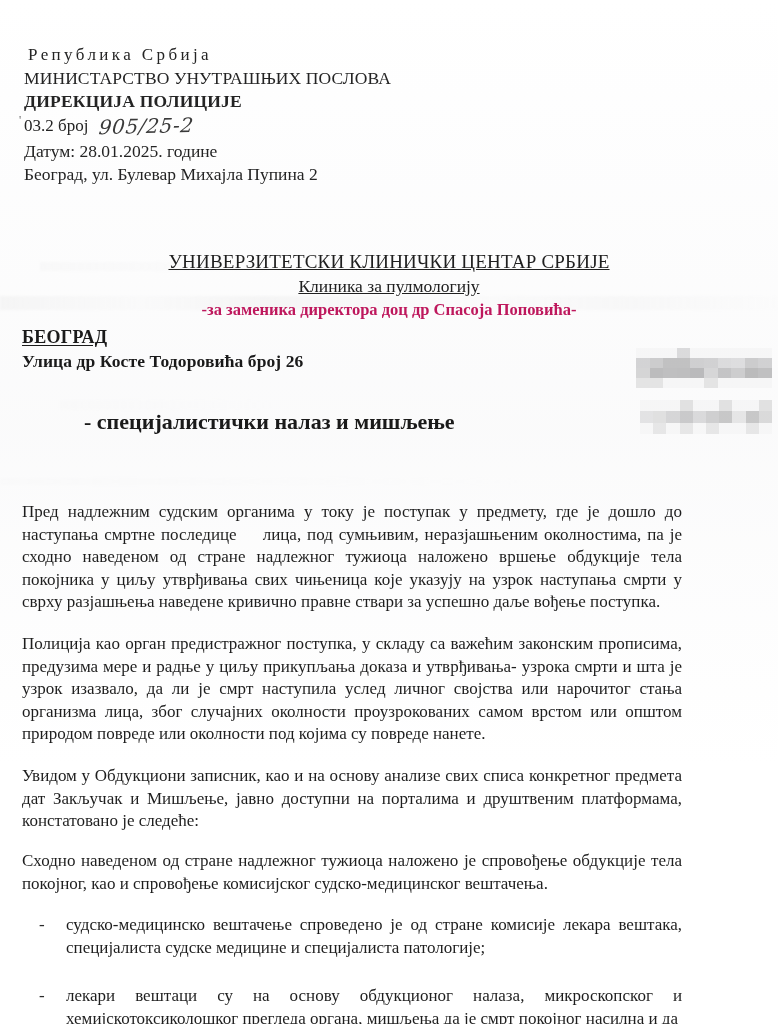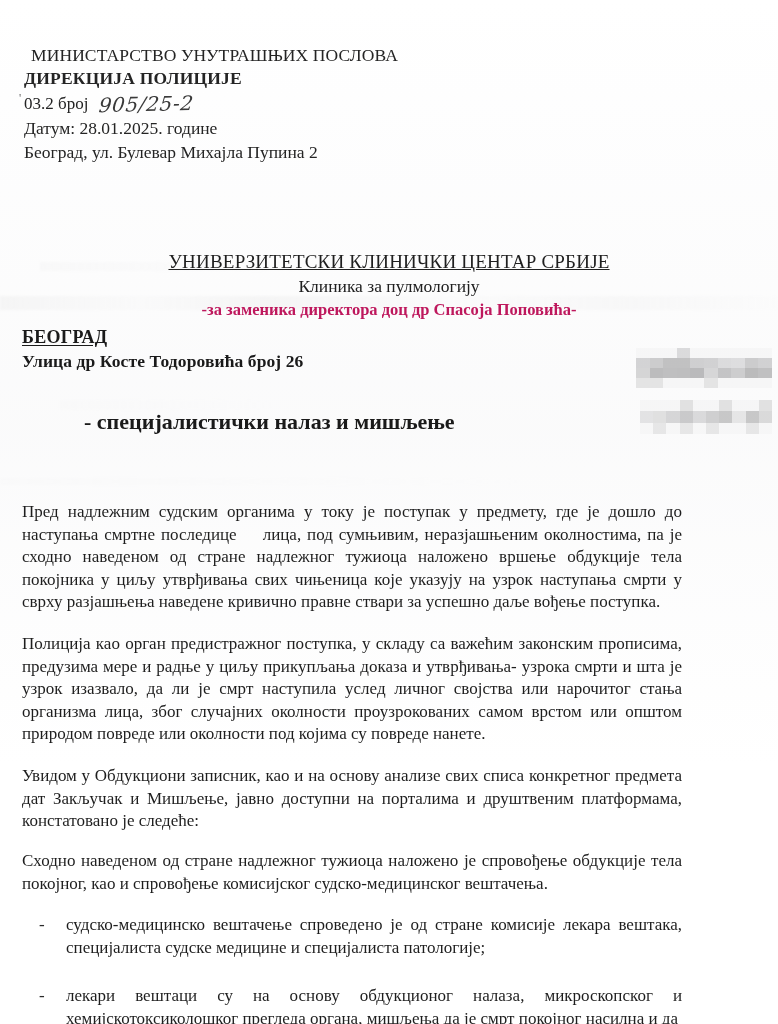--- a/index.html
+++ b/index.html
@@ -46,21 +46,20 @@
     color: #242424;
   }
   .lh-republika {
     letter-spacing: 3.4px;
     font-size: 17px;
     padding-left: 4px;
   }
   .lh-ministarstvo {
     font-size: 17.5px;
     letter-spacing: 0.1px;
-    margin-left: 7px;
   }
   .lh-direkcija {
     font-weight: bold;
     font-size: 17.5px;
     letter-spacing: 0.2px;
   }
   .lh-uprava {
     font-weight: bold;
     font-size: 16.5px;
   }
@@ -99,20 +98,21 @@
   .rec-inst {
     font-size: 19px;
     letter-spacing: 0.2px;
     color: #1f1f1f;
     text-decoration: underline;
   }
   .rec-clinic {
     font-size: 17.5px;
     margin-top: 3px;
     color: #202020;
+    text-decoration: underline;
   }
   .rec-attn {
     font-size: 16.5px;
     font-weight: bold;
     margin-top: 3px;
     color: #be185d;
   }
 
   .addr {
     position: absolute;
@@ -257,20 +257,21 @@
 <body>
 
 <div id="page">
 
   <div class="ghost" id="ghost-band-2"></div>
   <div class="ghost" id="ghost-band-1"></div>
   <div class="ghost" id="ghost-band-3"></div>
   <div class="ghost" id="ghost-band-4"></div>
 
   <div class="letterhead">
+    <div class="lh-line lh-republika">Република Србија</div>
     <div class="lh-line lh-ministarstvo">МИНИСТАРСТВО УНУТРАШЊИХ ПОСЛОВА</div>
     <div class="lh-line lh-direkcija">ДИРЕКЦИЈА ПОЛИЦИЈЕ</div>
     <div class="lh-line lh-broj">
       <span class="tick">'</span>
       <span>03.2 број</span>
       <span class="handwritten">905/25-2</span>
     </div>
     <div class="lh-line">Датум: 28.01.2025. године</div>
     <div class="lh-line">Београд, ул. Булевар Михајла Пупина 2</div>
   </div>

